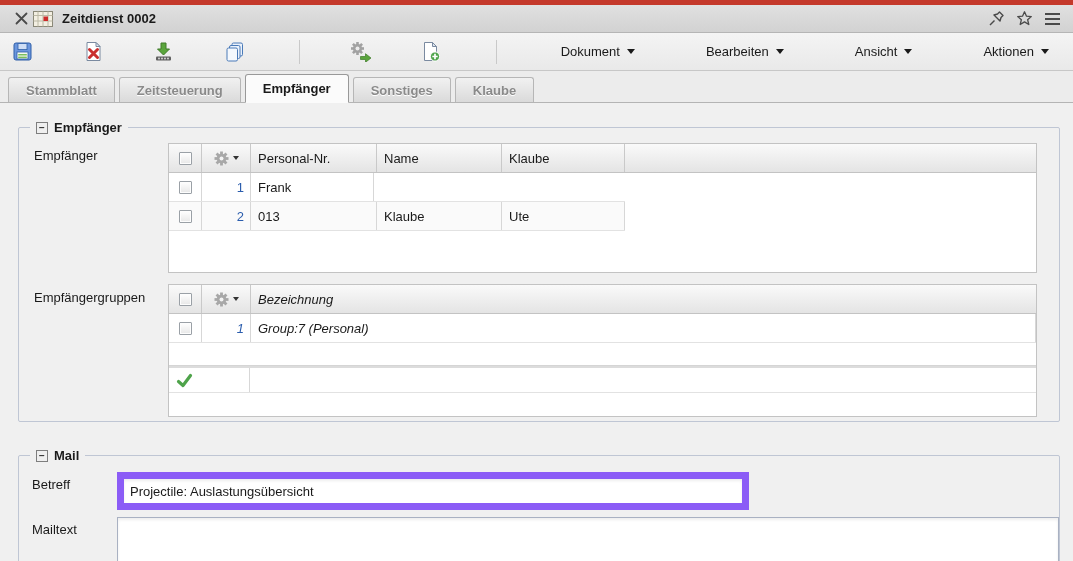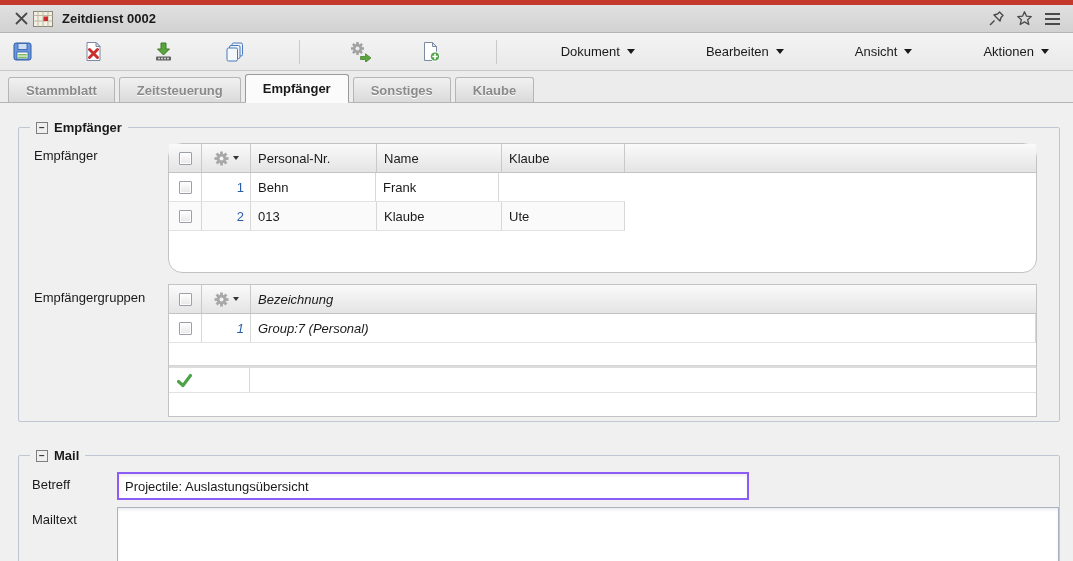--- a/index.html
+++ b/index.html
@@ -45,21 +45,21 @@
   .group-legend { position:absolute; top:-8px; left:11px; background:#f0f0f0; padding:0 6px;
                   display:flex; align-items:center; gap:6px; font-weight:bold; }
   .collapse-box { width:12px; height:12px; border:1px solid #7e7e7e; background:#efefef;
                   font-size:10px; line-height:10px; text-align:center; color:#333; cursor:pointer; }
 
   .field-row { display:flex; }
   .row-label { width:149px; padding:4px 6px 0 15px; }
 
   
   .grid { background:#fff; border:1px solid #c3c3c3; width:869px; }
-  .grid-1 { height:130px; margin-top:15px;border-radius:14px; }
+  .grid-1 { height:130px; margin-top:15px; }
   .grid-2 { height:133px; margin-top:11px;font-style:italic; }
   .ghead { display:flex; height:29px; background:linear-gradient(#fafafa,#e4e4e4);
            border-bottom:1px solid #c3c3c3; align-items:center; }
   .gcell { height:100%; display:flex; align-items:center; padding-left:7px; border-right:1px solid #c9c9c9; }
   .c-cb   { width:33px; justify-content:center; padding-left:0; }
   .c-gear { width:49px; justify-content:center; padding-left:0; gap:4px; }
   .c-num  { width:49px; justify-content:flex-end; padding:0 6px 0 0; color:#2b5dad; }
   .c-125  { width:126px; }
   .c-124  { width:125px; }
   .c-123  { width:123px; }
@@ -76,21 +76,21 @@
   .checkbox { width:13px; height:13px; border:1px solid #9aa0a6; border-radius:1px;
               background:linear-gradient(#ffffff,#e7e7e7); box-shadow:inset 0 0 0 1px #fdfdfd; cursor:pointer; }
   .mini-caret { width:0; height:0; border-left:3.5px solid transparent; border-right:3.5px solid transparent;
                 border-top:4.5px solid #333; }
 
   
   .mail-row { display:flex; align-items:flex-start;gap:24px; }
   .mail-row-betreff { margin-top:16px; }
   .mail-row-text { margin-top:7px; }
   .mail-label { width:74px; padding:5px 0 0 13px; }
-  .text-input { width:632px; height:26px; border:2px solid #8b5cf6; background:#fff; padding:12px 6px;
+  .text-input { width:632px; height:26px; border:7px solid #8b5cf6; background:#fff; padding:12px 6px;
                 font-family:"Liberation Sans", sans-serif; font-size:13px; color:#1a1a1a;
                 box-shadow:inset 0 2px 3px rgba(0,0,0,0.07); outline:none; }
   .text-area { width:943px; height:90px; border:1px solid #a9b1c2; background:#fff; padding:4px 6px;
                font-family:"Liberation Sans", sans-serif; font-size:13px; resize:none;
                box-shadow:inset 0 2px 3px rgba(0,0,0,0.07); outline:none; }
 </style>
 </head>
 <body>
 
 <div class="top-accent"></div>
@@ -244,21 +244,20 @@
           <div class="gcell c-125">Personal-Nr.</div>
           <div class="gcell c-124">Name</div>
           <div class="gcell c-123">Klaube</div>
           <div class="gcell c-fill"></div>
         </div>
         <div class="grow grow-short">
           <div class="gcell c-cb">
               <span class="checkbox"></span>
             </div>
           <div class="gcell c-num">1</div>
-          <div class="gcell c-124">Behn</div>
           <div class="gcell c-123">Frank</div>
         </div>
         <div class="grow grow-short grow-alt">
           <div class="gcell c-cb">
               <span class="checkbox"></span>
             </div>
           <div class="gcell c-num">2</div>
           <div class="gcell c-125">013</div>
           <div class="gcell c-124">Klaube</div>
           <div class="gcell c-123">Ute</div>

